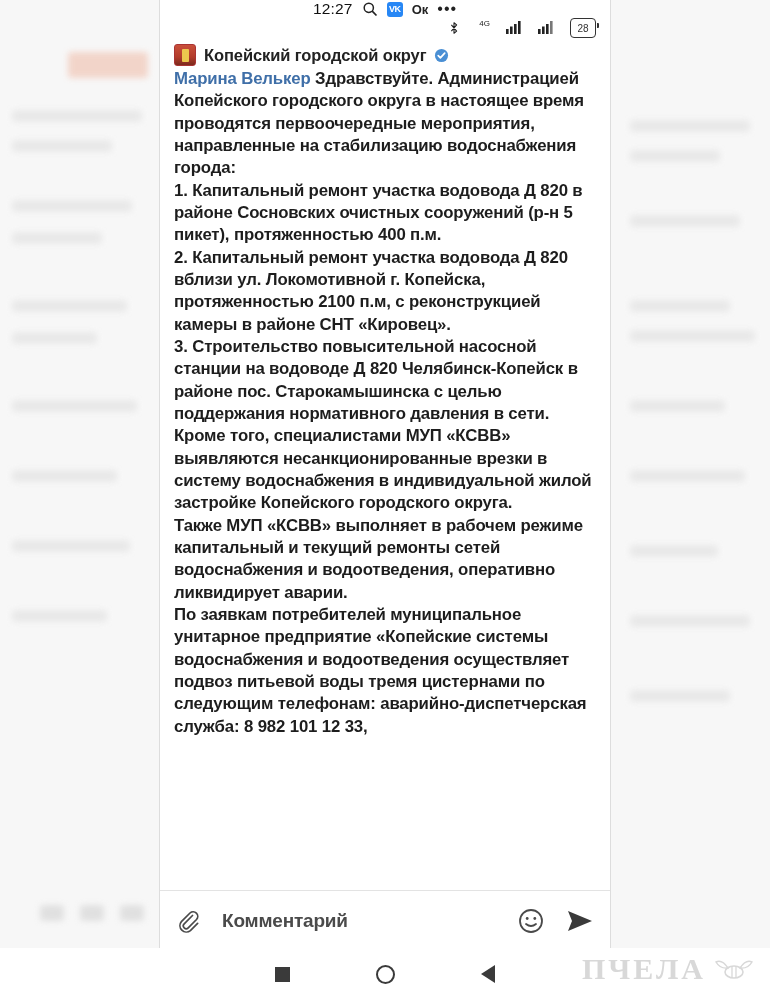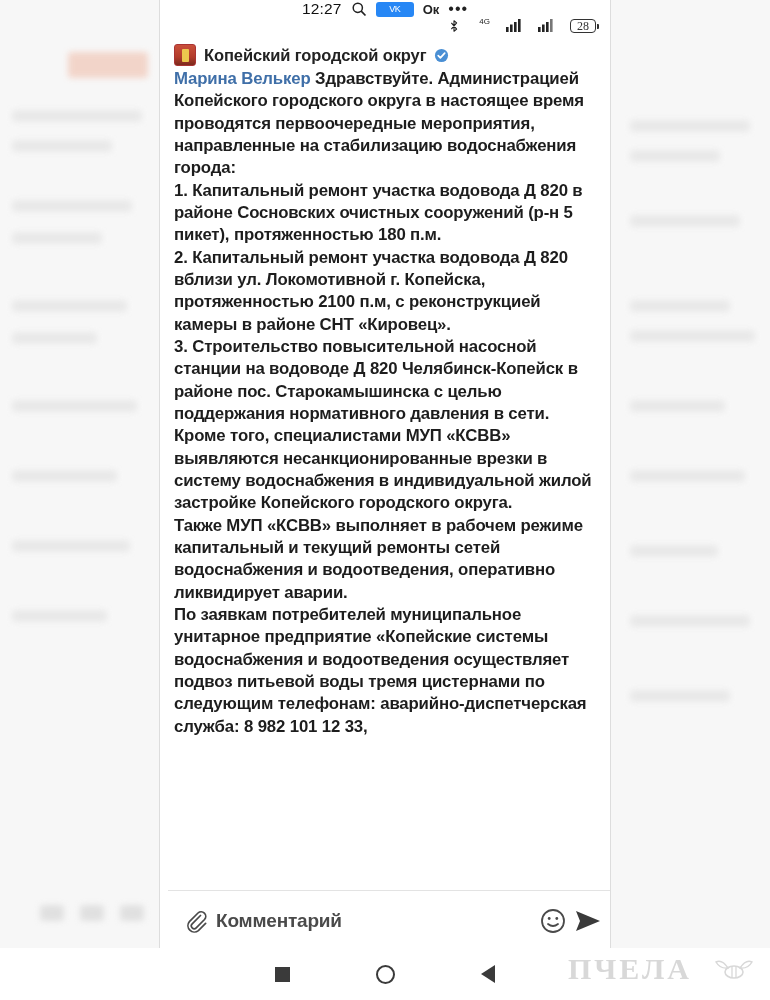--- a/index.html
+++ b/index.html
@@ -56,31 +56,31 @@
     color: #111;
     flex-direction: column;
   }
   .sb-left { display: flex; align-items: center; gap: 9px; }
   .sb-clock { font-size: 15.5px; color: #111; letter-spacing: .2px; }
   .sb-right { margin-left: auto; display: flex; align-items: center; gap: 16px; }
   .icon-sm { width: 16px; height: 16px; display: inline-block; position: relative; }
 
   .ic-search svg, .ic-bt svg, .ic-sig svg { display: block; }
   .vk-badge {
-    width: 38px; height: 15px; border-radius: 3px;
-    background: #2787f5; color: #fff; font-size: 9px; font-weight: normal;
+    width: 16px; height: 15px; border-radius: 3px;
+    background: #2787f5; color: #fff; font-size: 9px; font-weight: bold;
     display: flex; align-items: center; justify-content: center; letter-spacing: -.5px;
   }
   .ok-text { font-size: 13px; color: #222; font-weight: bold; }
   .dots { font-size: 16px; color: #222; line-height: 1; letter-spacing: 1px; }
   .net-label { font-size: 8px; color: #222; position: relative; top: -5px; }
   .battery {
-    width: 26px; height: 14px; border: 1.5px solid #333; border-radius: 4px;
-    font-size: 12px; display: flex; align-items: center; justify-content: center;
-    color: #333; position: relative; font-family: Liberation Serif, serif;
+    width: 26px; height: 20px; border: 1.5px solid #333; border-radius: 4px;
+    font-size: 10px; display: flex; align-items: center; justify-content: center;
+    color: #333; position: relative;
   }
   .battery:after {
     content: ""; position: absolute; right: -4px; top: 4px; width: 2px; height: 5px;
     background: #333; border-radius: 0 1px 1px 0;
   }
 
   
   .content {
     padding: 6px 14px 0 14px;
     height: 852px;
@@ -120,28 +120,28 @@
   .mention { color: #3f6fa8; }
   .para { margin: 0; }
   .fade-bottom {
     position: absolute; left: 0; right: 0; bottom: 0; height: 26px;
     background: linear-gradient(180deg, rgba(255,255,255,0), #ffffff 80%);
   }
 
   
   .inputbar {
     position: absolute;
-    left: 8px; bottom: 0;
+    left: 0; bottom: 0;
     width: 450px;
     height: 60px;
     border-top: 1px solid #e3e3e3;
     display: flex;
     align-items: center;
     padding: 0 16px;
-    gap: 8px;
+    gap: 22px;
     background: #fff;
   }
   .clip-icon { width: 24px; height: 24px; flex: none; }
   .comment-placeholder {
     flex: 1;
     font-size: 19px;
     color: #4a4a4a;
     font-weight: bold;
     letter-spacing: -.2px;
   }
@@ -169,21 +169,21 @@
     border-right: 14px solid #3a3a3a;
   }
 
   
   .watermark {
     position: absolute;
     right: 16px;
     bottom: 14px;
     display: flex;
     align-items: center;
-    gap: 22px;
+    gap: 8px;
   }
   .wm-text {
     font-family: "Liberation Serif", serif;
     font-size: 30px;
     letter-spacing: 3px;
     color: #d8d8d8;
     font-weight: bold;
   }
   .wm-bee { width: 40px; height: 26px; }
 </style>
@@ -270,21 +270,21 @@
         <span class="verified">
           <svg viewBox="0 0 16 16" width="15" height="15">
               <circle cx="8" cy="8" r="7" fill="#4a8fd4"></circle>
               <path d="M4.5 8.2 L6.8 10.5 L11.4 5.4" fill="none" stroke="#fff" stroke-width="1.8" stroke-linecap="round" stroke-linejoin="round"></path>
             </svg>
         </span>
       </div>
 
       <div class="body-text">
         <p class="para"><span class="mention">Марина Велькер</span><span> Здравствуйте. Администрацией Копейского городского округа в настоящее время проводятся первоочередные мероприятия, направленные на стабилизацию водоснабжения города:</span></p>
-        <p class="para">1. Капитальный ремонт участка водовода Д 820 в районе Сосновских очистных сооружений (р-н 5 пикет), протяженностью 180 п.м.</p>
+        <p class="para">1. Капитальный ремонт участка водовода Д 820 в районе Сосновских очистных сооружений (р-н 5 пикет), протяженностью 400 п.м.</p>
         <p class="para">2. Капитальный ремонт участка водовода Д 820 вблизи ул. Локомотивной г. Копейска, протяженностью 2100 п.м, с реконструкцией камеры в районе СНТ «Кировец».</p>
         <p class="para">3. Строительство повысительной насосной станции на водоводе Д 820 Челябинск-Копейск в районе пос. Старокамышинска с целью поддержания нормативного давления в сети.</p>
         <p class="para">Кроме того, специалистами МУП «КСВВ» выявляются несанкционированные врезки в систему водоснабжения в индивидуальной жилой застройке Копейского городского округа.</p>
         <p class="para">Также МУП «КСВВ» выполняет в рабочем режиме капитальный и текущий ремонты сетей водоснабжения и водоотведения, оперативно ликвидирует аварии.</p>
         <p class="para">По заявкам потребителей муниципальное унитарное предприятие «Копейские системы водоснабжения и водоотведения осуществляет подвоз питьевой воды тремя цистернами по следующим телефонам: аварийно-диспетчерская служба: 8 982 101 12 33,</p>
       </div>
 
       <div class="fade-bottom"></div>
     </div>
 

